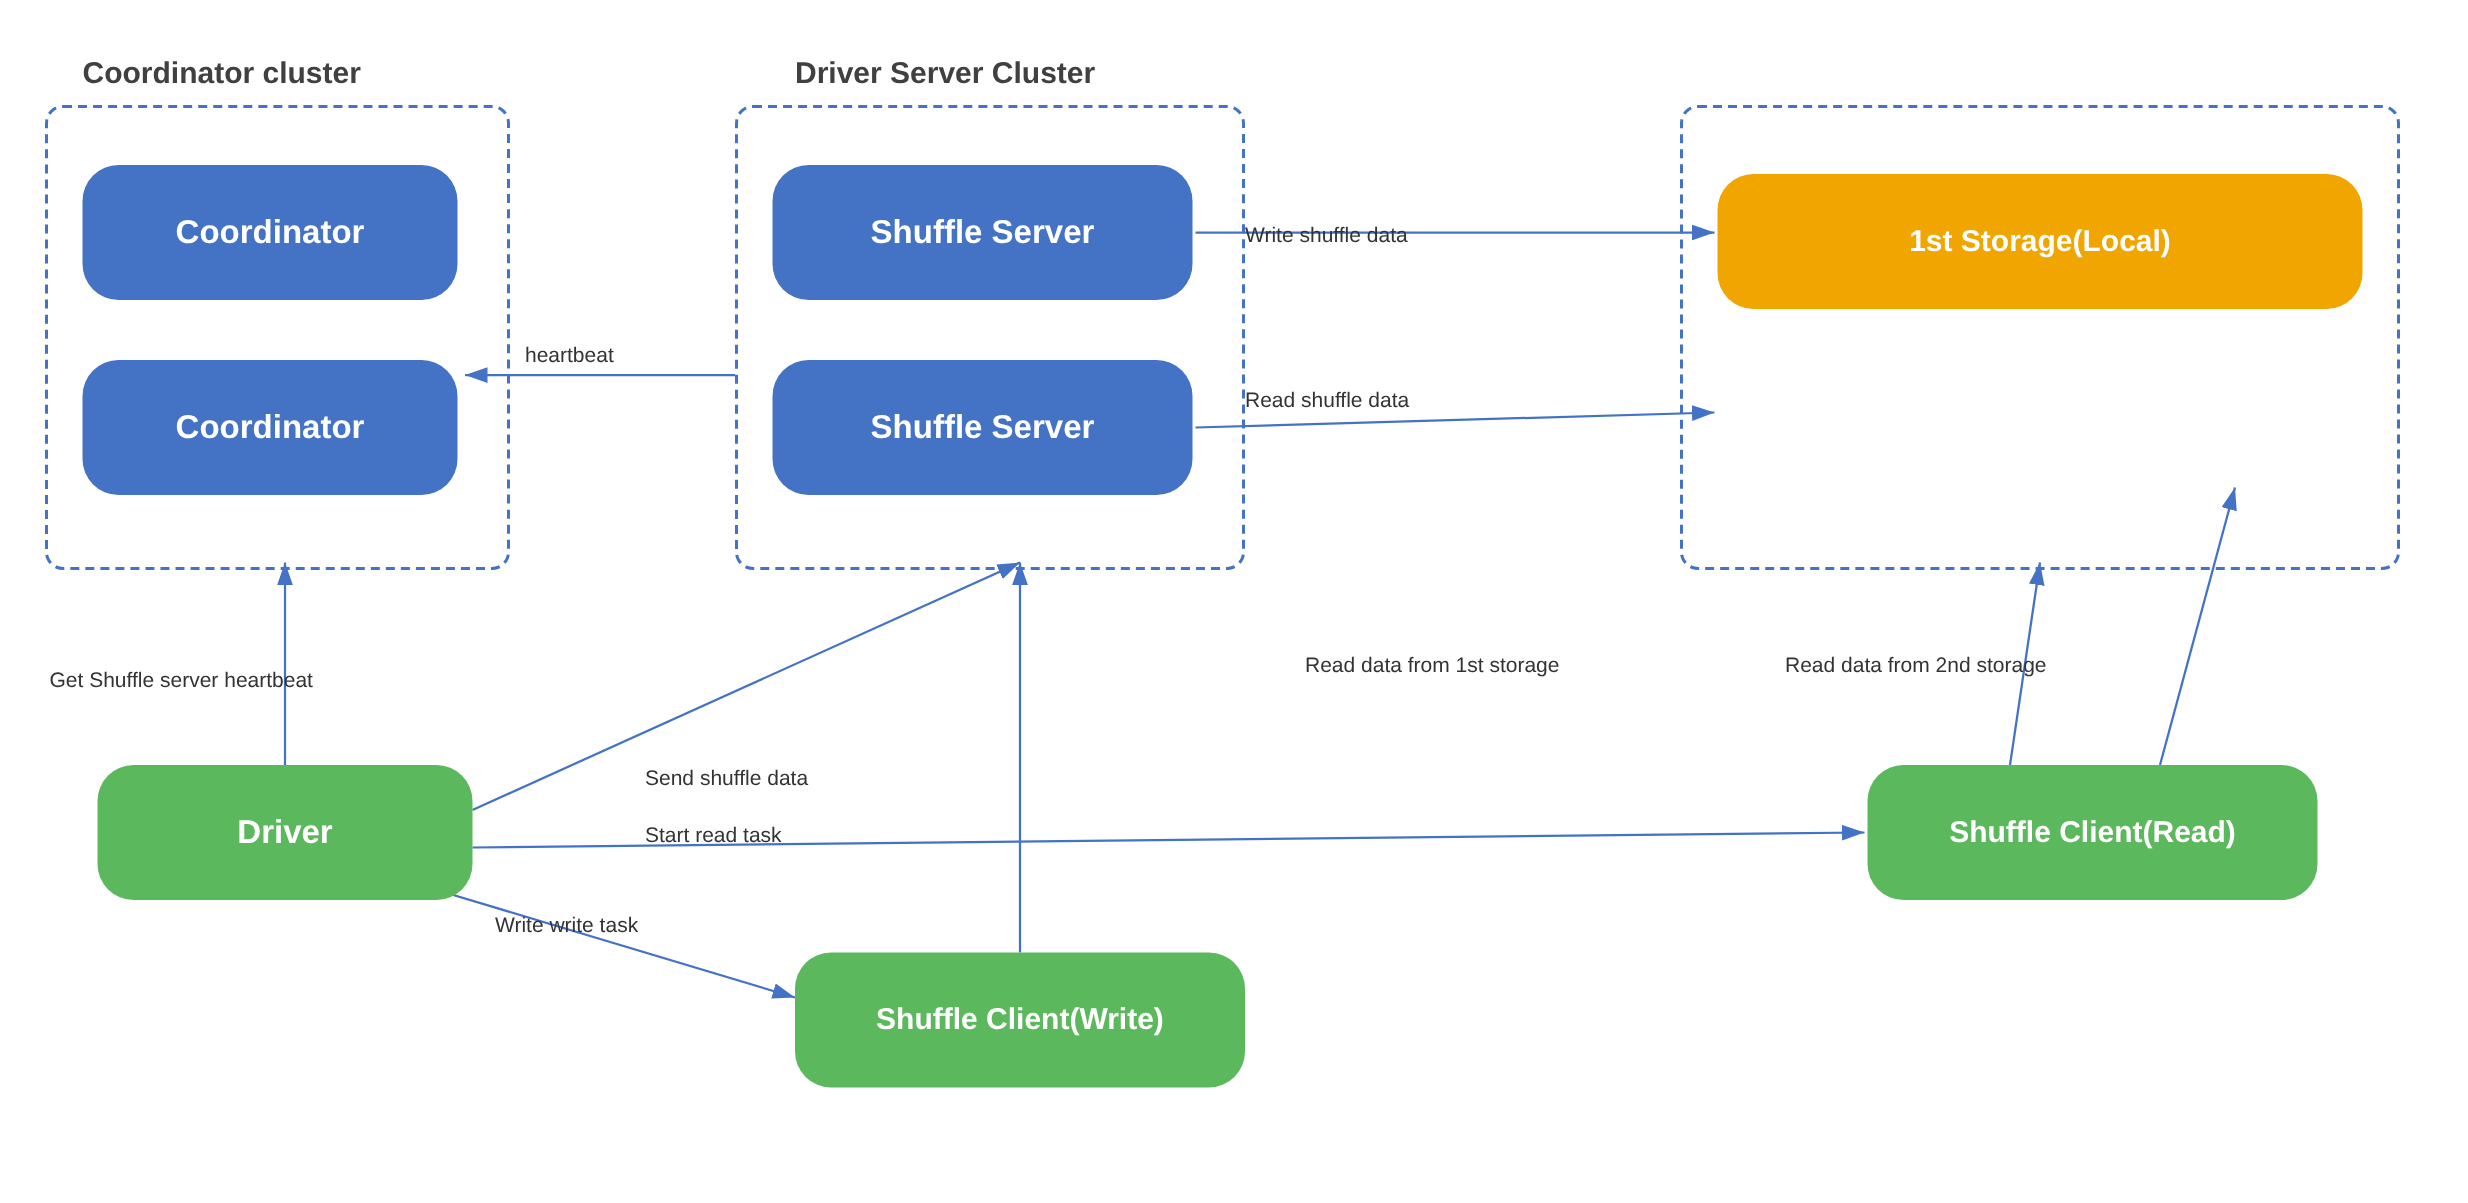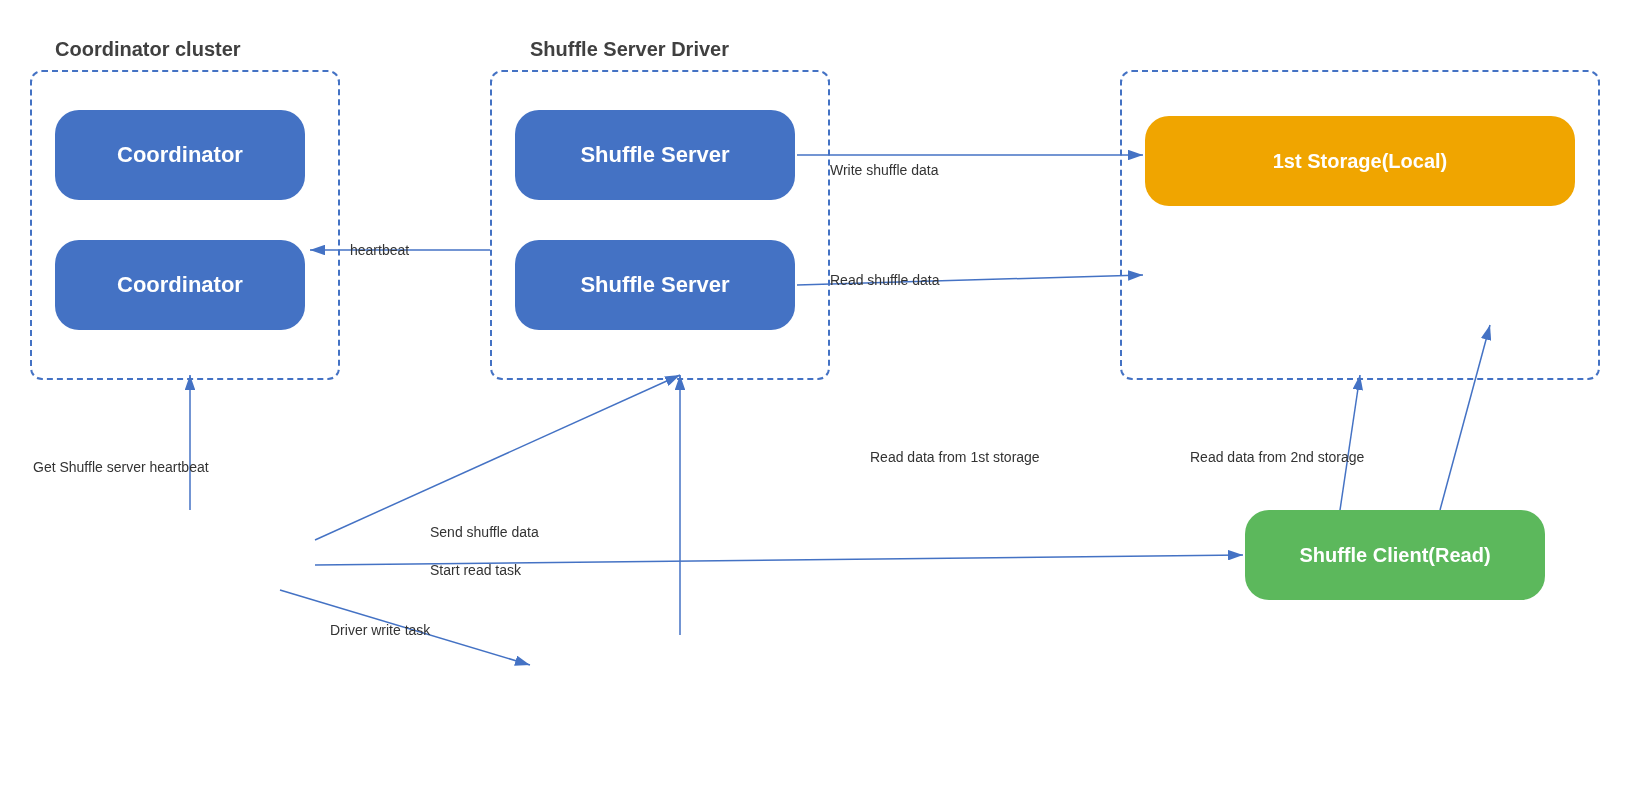--- a/index.html
+++ b/index.html
@@ -51,21 +51,20 @@
     .node-orange {
       background: #F0A500;
       margin-top: 16px;
     }
     
     .arrow-label {
       position: absolute;
       font-size: 14px;
       color: #333;
       white-space: nowrap;
-      margin-top: 14px;
     }
     svg.arrows {
       position: absolute;
       top: 0;
       left: 0;
       width: 1645px;
       height: 802px;
       pointer-events: none;
     }
   </style>
@@ -102,50 +101,52 @@
 
     <line x1="1340" y1="510" x2="1360" y2="375" stroke="#4472C4" stroke-width="1.5" marker-end="url(#arrowhead)"></line>
 
     <line x1="1440" y1="510" x2="1490" y2="325" stroke="#4472C4" stroke-width="1.5" marker-end="url(#arrowhead)"></line>
   </svg>
 
   <div class="cluster-box" style="left:30px; top:70px; width:310px; height:310px;"></div>
   <div class="cluster-label" style="left:55px; top:38px;">Coordinator cluster</div>
 
   <div class="cluster-box" style="left:490px; top:70px; width:340px; height:310px;"></div>
-  <div class="cluster-label" style="left:530px; top:38px;">Shuffle Server Driver</div>
+  <div class="cluster-label" style="left:530px; top:38px;">Driver Server Cluster</div>
 
   <div class="cluster-box" style="left:1120px; top:70px; width:480px; height:310px;"></div>
 
   <div class="node-box node-blue" style="left:55px; top:110px; width:250px; height:90px;">Coordinator</div>
 
   <div class="node-box node-blue" style="left:55px; top:240px; width:250px; height:90px;">Coordinator</div>
 
   <div class="node-box node-blue" style="left:515px; top:110px; width:280px; height:90px;">Shuffle Server</div>
 
   <div class="node-box node-blue" style="left:515px; top:240px; width:280px; height:90px;">Shuffle Server</div>
 
   <div class="node-box node-orange" style="left:1145px; top:100px; width:430px; height:90px; font-size:20px;">1st Storage(Local)</div>
 
 
+  <div class="node-box node-green" style="left:65px; top:510px; width:250px; height:90px;">Driver</div>
 
+  <div class="node-box node-green" style="left:530px; top:635px; width:300px; height:90px; font-size:20px;">Shuffle Client(Write)</div>
 
   <div class="node-box node-green" style="left:1245px; top:510px; width:300px; height:90px; font-size:20px;">Shuffle Client(Read)</div>
 
   <div class="arrow-label" style="left:350px; top:228px;">heartbeat</div>
 
   <div class="arrow-label" style="left:830px; top:148px;">Write shuffle data</div>
 
   <div class="arrow-label" style="left:830px; top:258px;">Read shuffle data</div>
 
   <div class="arrow-label" style="left:33px; top:445px;">Get Shuffle server heartbeat</div>
 
   <div class="arrow-label" style="left:430px; top:510px;">Send shuffle data</div>
 
   <div class="arrow-label" style="left:430px; top:548px;">Start read task</div>
 
-  <div class="arrow-label" style="left:330px; top:608px;">Driver write task</div>
+  <div class="arrow-label" style="left:330px; top:608px;">Write write task</div>
 
   <div class="arrow-label" style="left:870px; top:435px;text-align:center;">Read data from 1st storage</div>
 
   <div class="arrow-label" style="left:1190px; top:435px;text-align:right;">Read data from 2nd storage</div>
 
 </div>
 
 </body></html>

